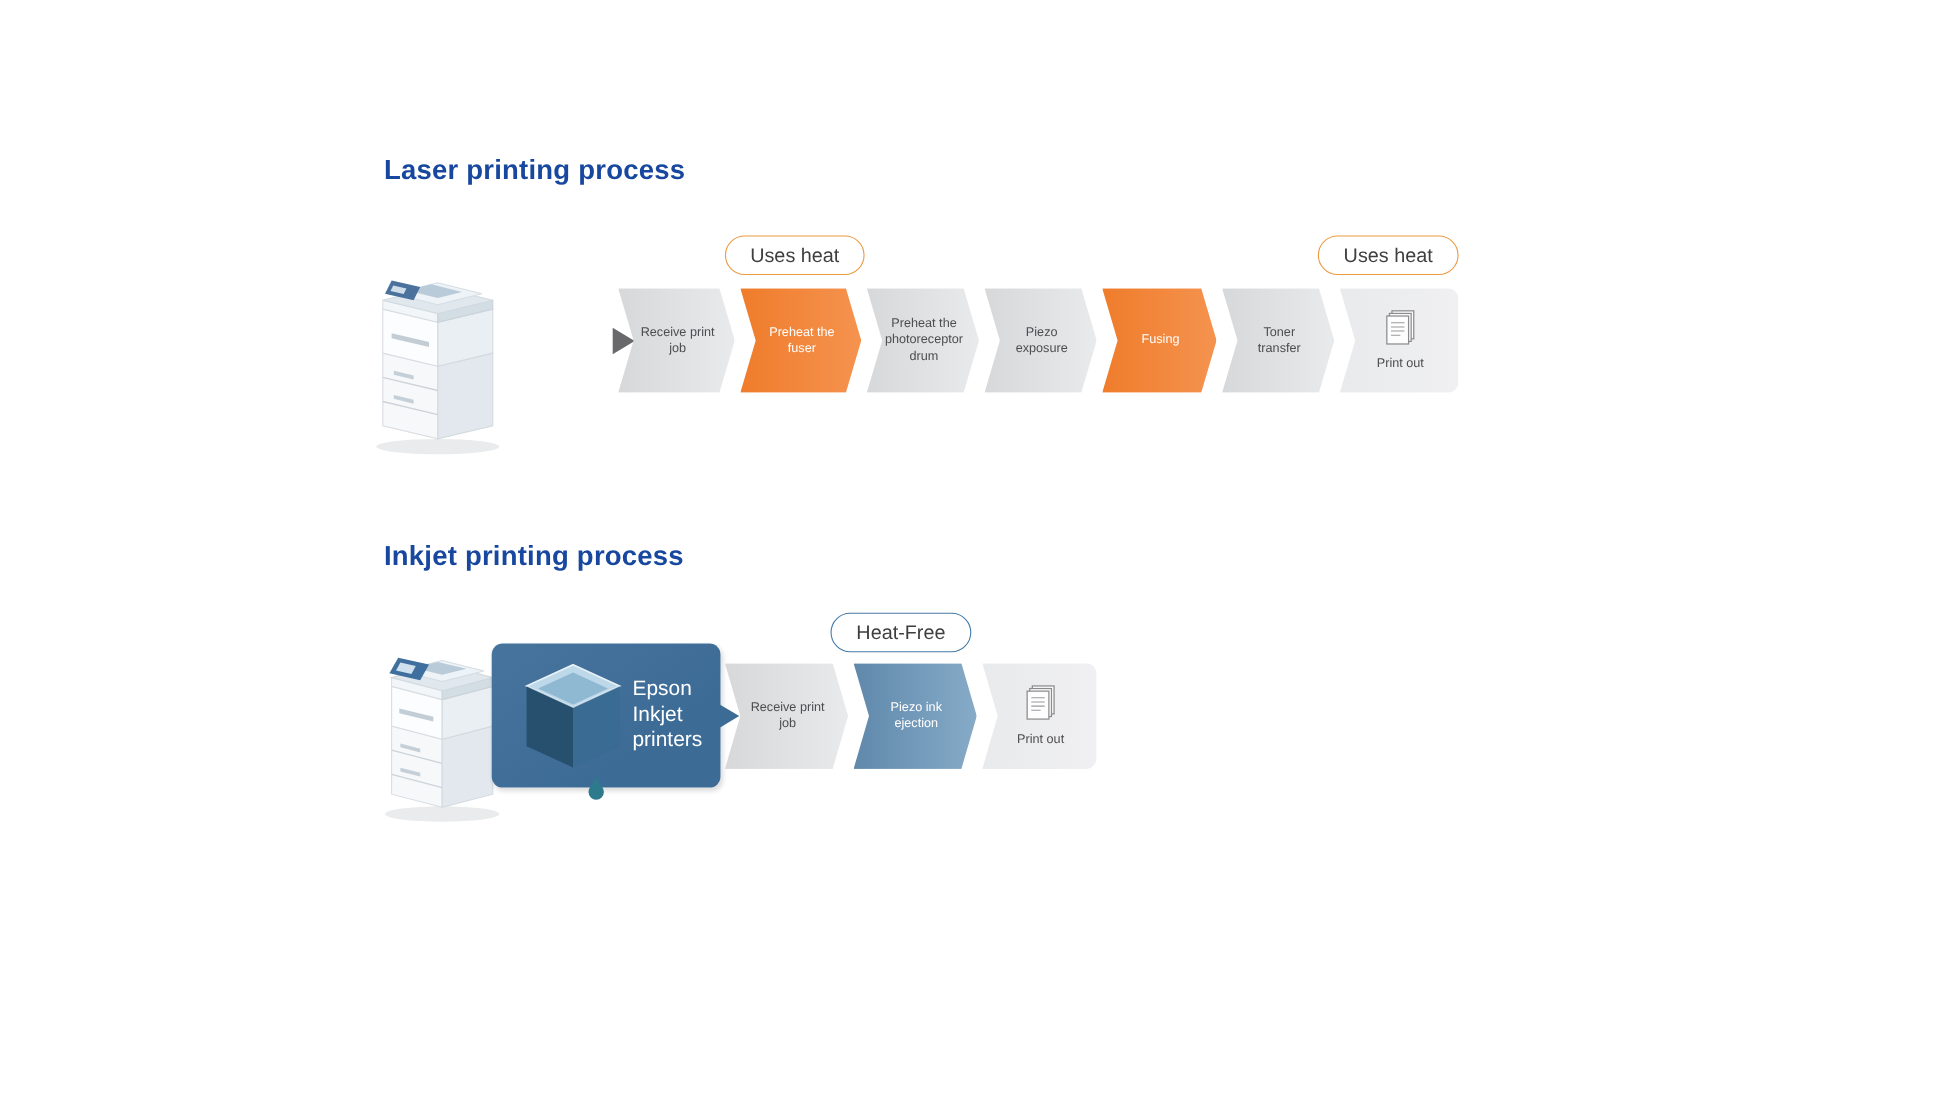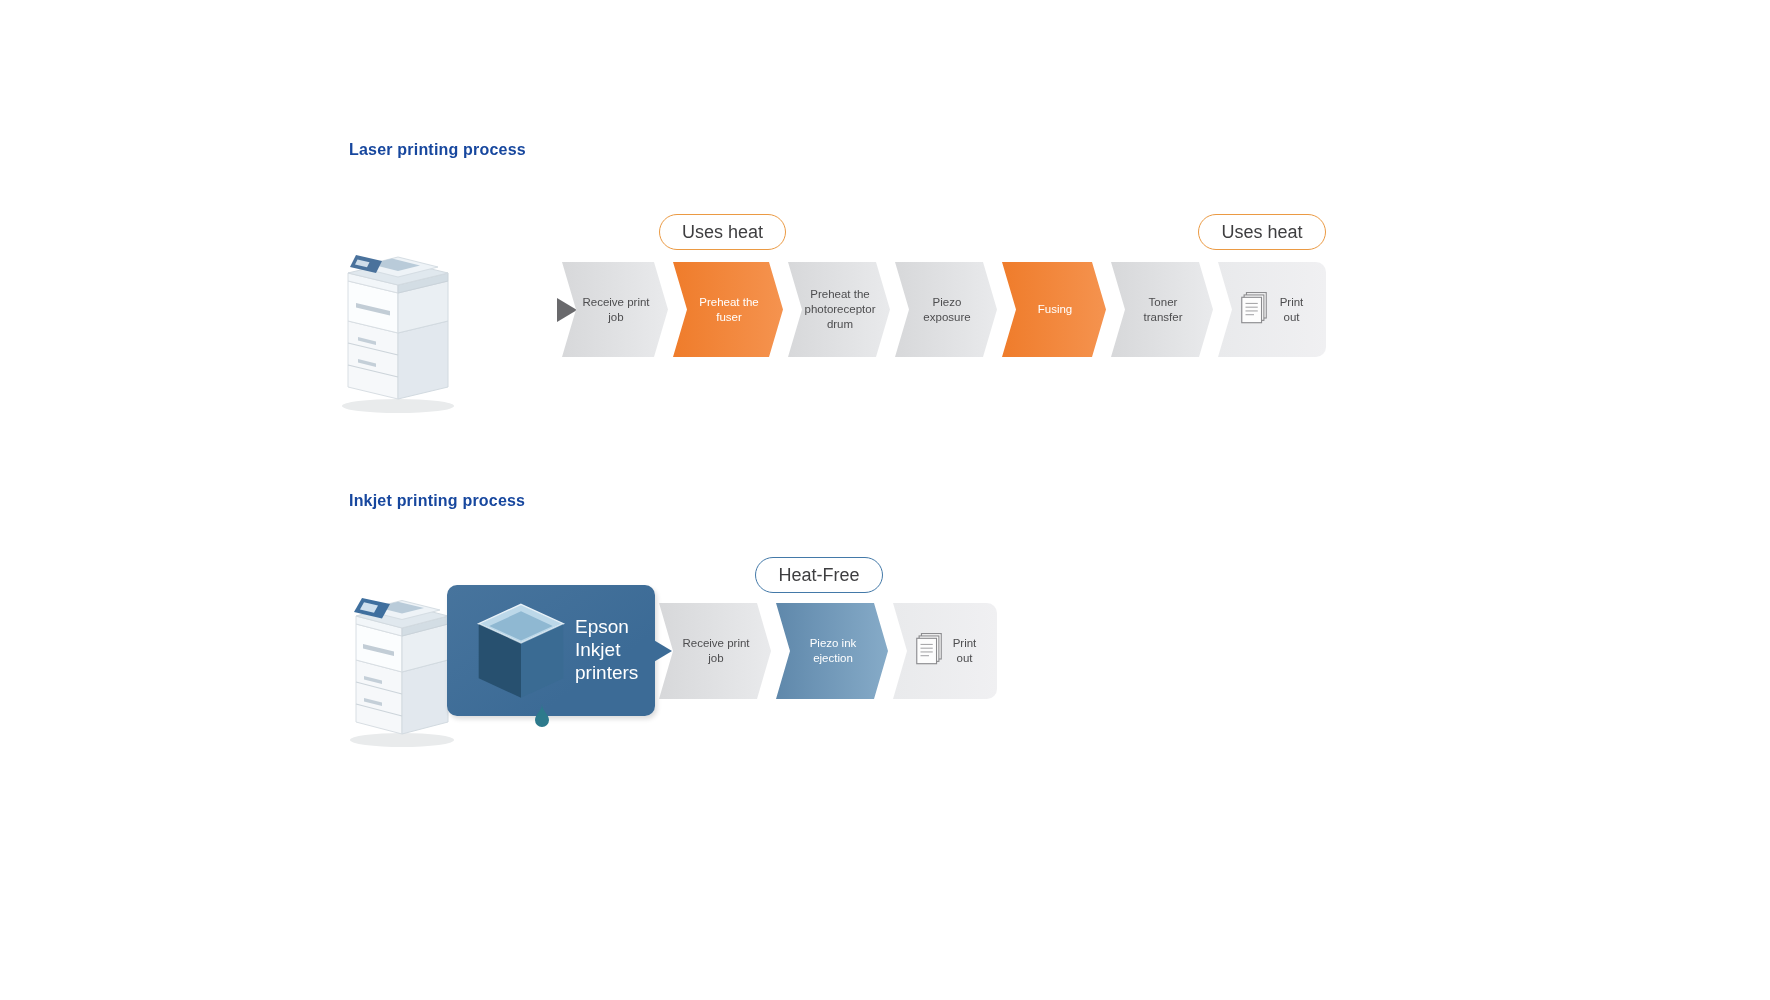--- a/index.html
+++ b/index.html
@@ -1,19 +1,19 @@
 <!DOCTYPE html>
 <html style="--title-blue: #17479e; --laser-box: #69696c; --orange: #ef7c2b; --orange-light: #f5934f; --gray-block: #d7d8da; --gray-block-light: #e9eaec; --steel-blue: #5f88ab; --steel-blue-light: #86abc8; --inkjet-box: #3c6b96; --badge-orange: #eb9a43; --badge-blue: #4379a8; --text-dark: #4d4d4f;"><head>
 <meta charset="utf-8">
 <style>
   html,body{margin:0;padding:0;background:#ffffff;}
   body{font-family:"Liberation Sans",sans-serif;}
   .canvas{position:relative;width:1770px;height:1000px;background:#ffffff;overflow:hidden;}
 
-  h2.title{position:absolute;margin:0;font-size:16px;font-weight:700;letter-spacing:.2px;
+  h2.title{position:absolute;margin:0;font-size:25px;font-weight:700;letter-spacing:.2px;
            color:var(--title-blue,#17479e);}
   #laser-title{left:349px;top:141px;}
   #inkjet-title{left:349px;top:492px;}
 
   .printer{position:absolute;}
   #laser-printer{left:336px;top:203px;}
   #inkjet-printer{left:344px;top:548px;}
 
   .box{position:absolute;border-radius:10px;color:#fff;display:flex;align-items:center;
        box-shadow:2px 3px 5px rgba(0,0,0,.14);}
@@ -32,21 +32,21 @@
   #laser-strip{left:562px;top:262px;height:95px;}
   #inkjet-strip{left:659px;top:603px;height:96px;}
 
   .step{position:relative;box-sizing:border-box;display:flex;align-items:center;justify-content:center;
         text-align:center;font-size:11.5px;line-height:1.3;color:var(--text-dark,#4d4d4f);
         padding:6px 18px 6px 20px;height:100%;}
   .chev{clip-path:polygon(0 0, calc(100% - 14px) 0, 100% 50%, calc(100% - 14px) 100%, 0 100%, 14px 50%);}
   .step.gray{background:linear-gradient(90deg,var(--gray-block,#d7d8da),var(--gray-block-light,#e9eaec));}
   .step.orange{background:linear-gradient(90deg,var(--orange,#ef7c2b),var(--orange-light,#f5934f));color:#fff;}
   .step.blue{background:linear-gradient(90deg,var(--steel-blue,#5f88ab),var(--steel-blue-light,#86abc8));color:#fff;}
-  .step.printout{flex-direction:row;gap:5px;border-radius:0 10px 10px 0;
+  .step.printout{flex-direction:column;gap:5px;border-radius:0 10px 10px 0;
         clip-path:polygon(0 0, 100% 0, 100% 100%, 0 100%, 14px 50%);
         background:linear-gradient(90deg,var(--gray-block-light,#e9eaec),#f0f0f2);}
   .step-label{display:block;}
 
   .pill{position:absolute;background:#fff;border-radius:18px;display:flex;align-items:center;
         justify-content:center;font-size:18px;color:#3e3e40;box-sizing:border-box;}
   .pill.orange-border{border:1.5px solid var(--badge-orange,#eb9a43);}
   .pill.blue-border{border:1.5px solid var(--badge-blue,#4379a8);}
   #pill-uses-heat-1{left:659px;top:214px;width:127px;height:36px;}
   #pill-uses-heat-2{left:1198px;top:214px;width:128px;height:36px;}

